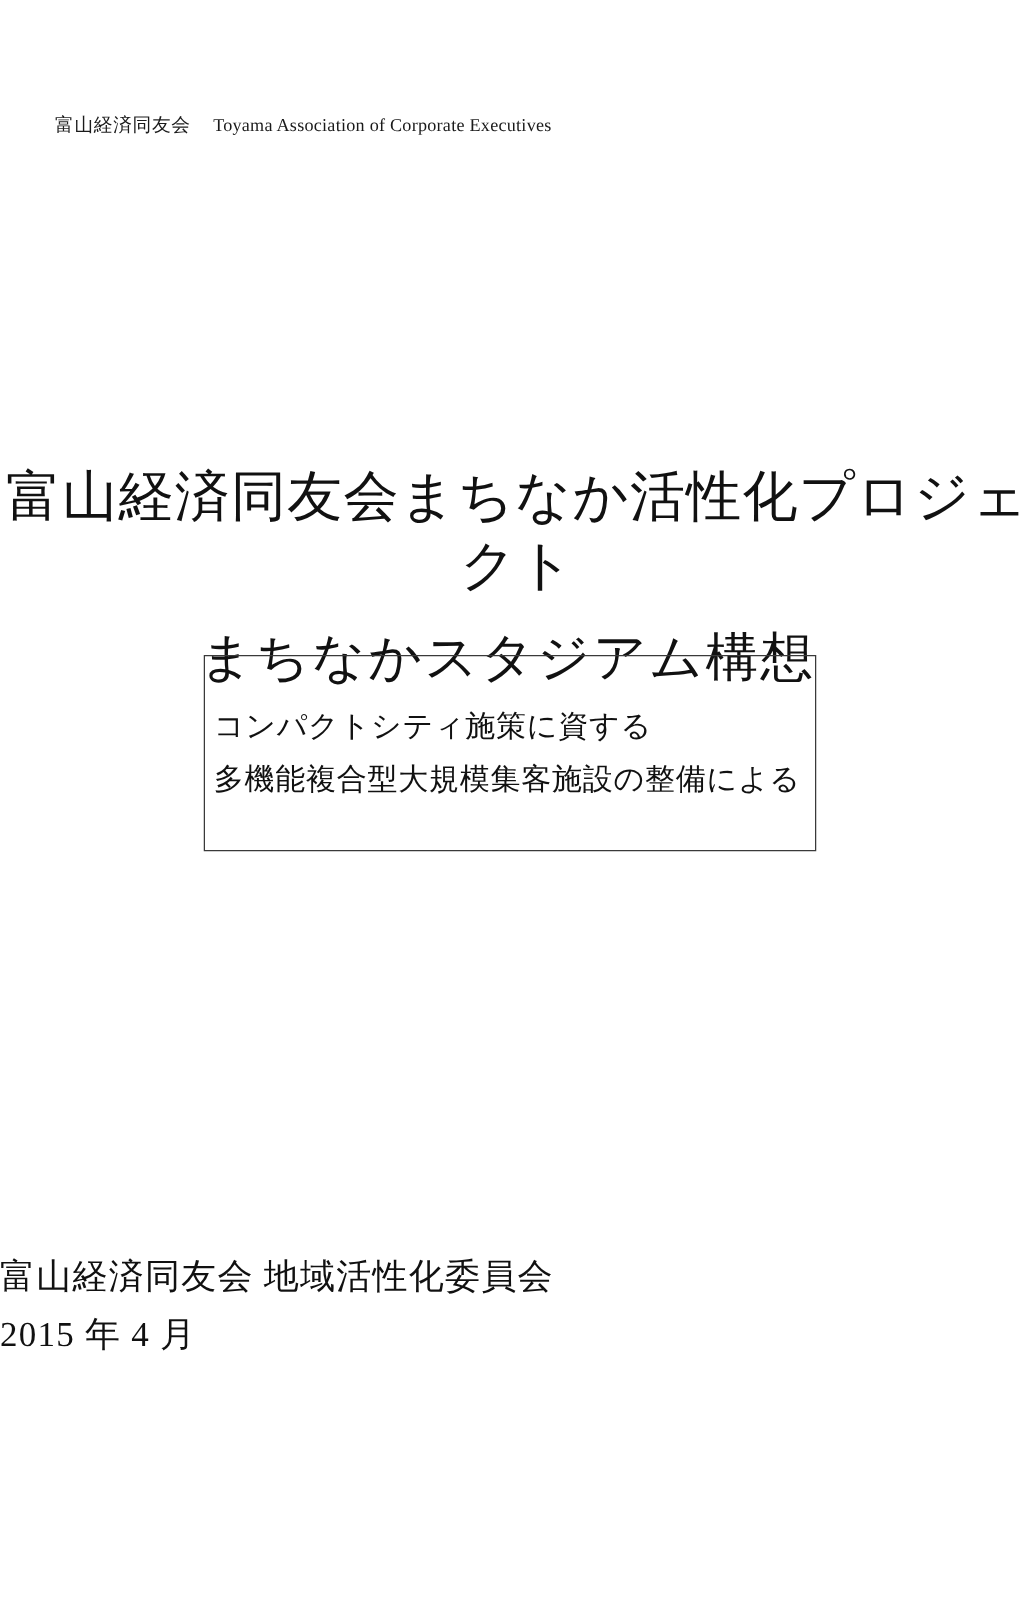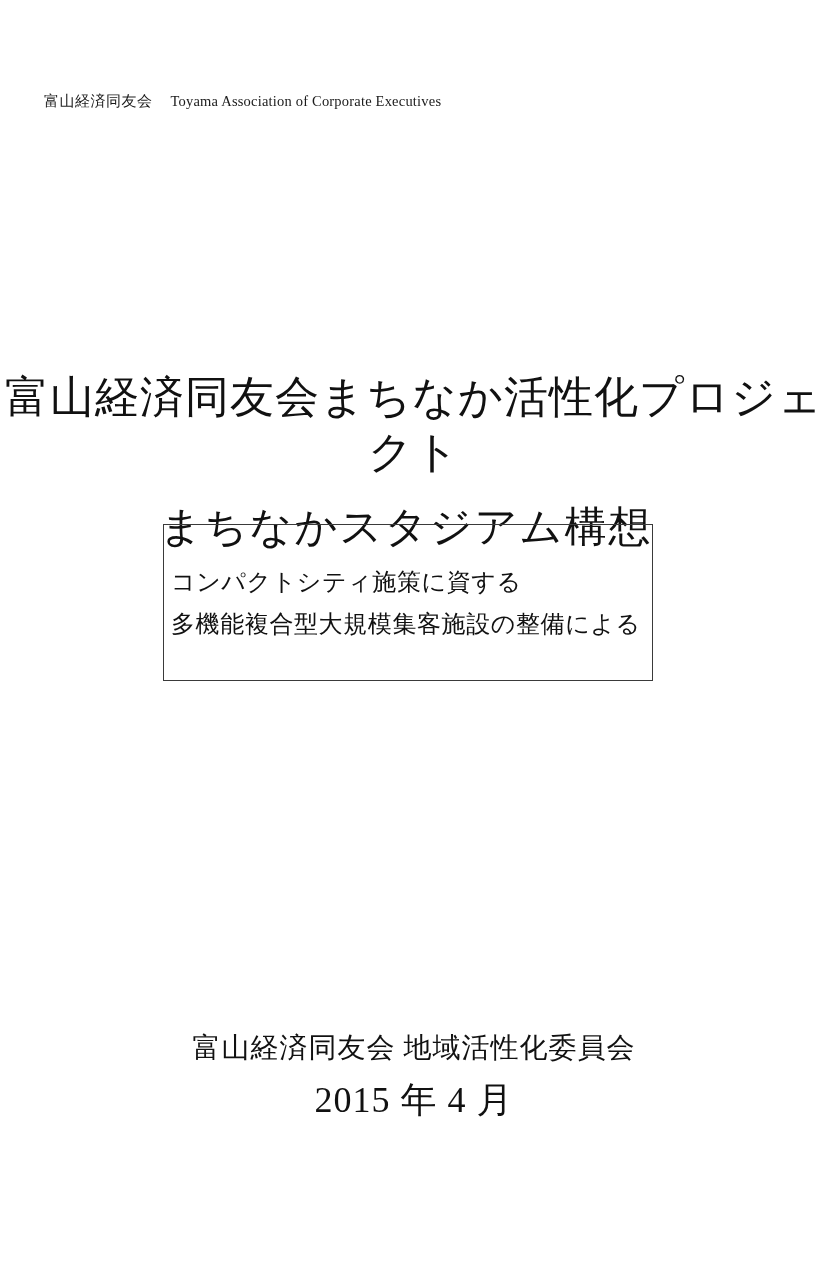--- a/index.html
+++ b/index.html
@@ -89,33 +89,32 @@
     line-height: 1.75;
     letter-spacing: 0.6px;
     text-align: center;
     color: #111;
     white-space: nowrap;
   }
 
   
   .footer-block {
     position: absolute;
-    top: 1028px;
+    top: 1002px;
     left: 0;
     width: 828px;
-    text-align: center;
   }
   .author-line {
     font-size: 28px;
     line-height: 1.4;
     letter-spacing: 1px;
     color: #111;
   }
   .date-line {
-    font-size: 36px;
+    font-size: 28px;
     line-height: 1.4;
     letter-spacing: 1px;
     color: #111;
     margin-top: 8px;
   }
 </style>
 </head>
 <body>
 
 <div class="page">

